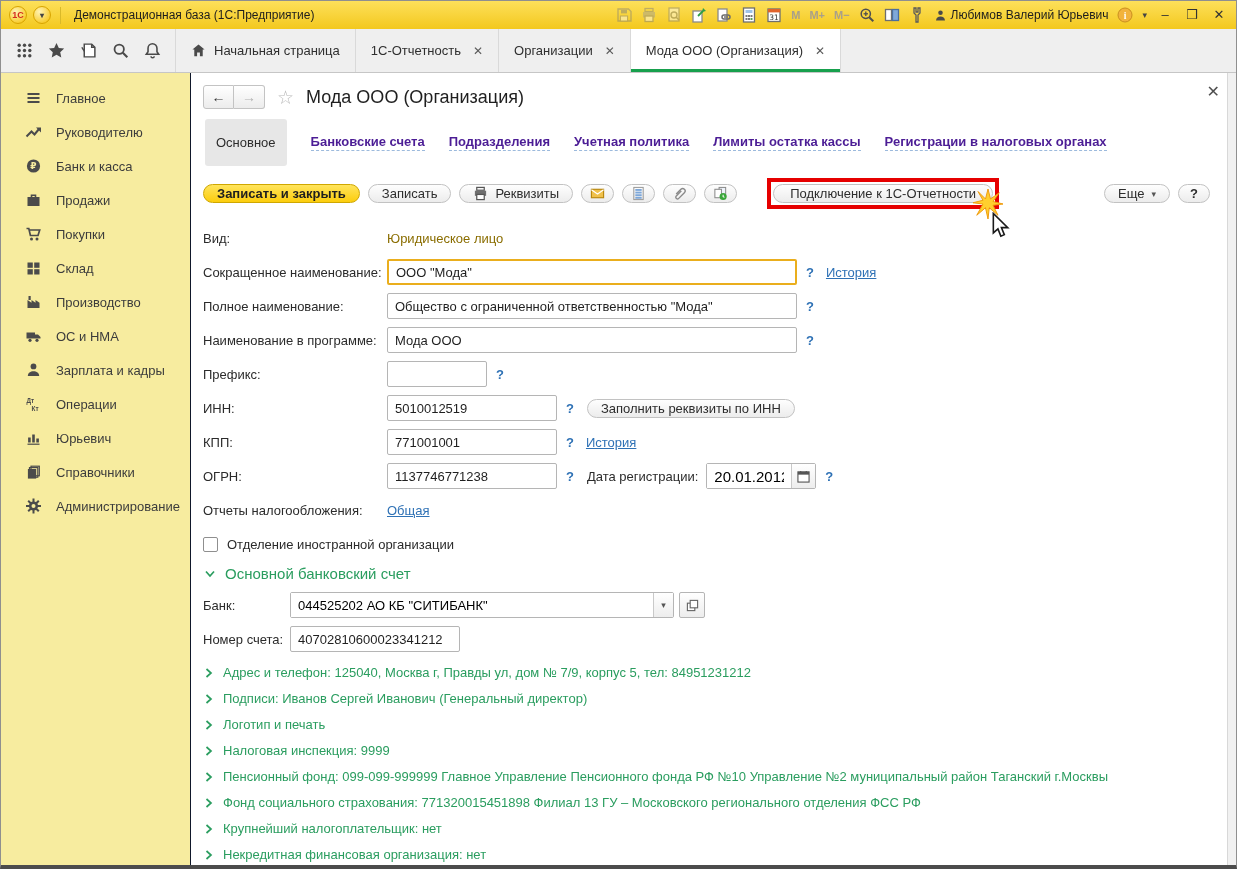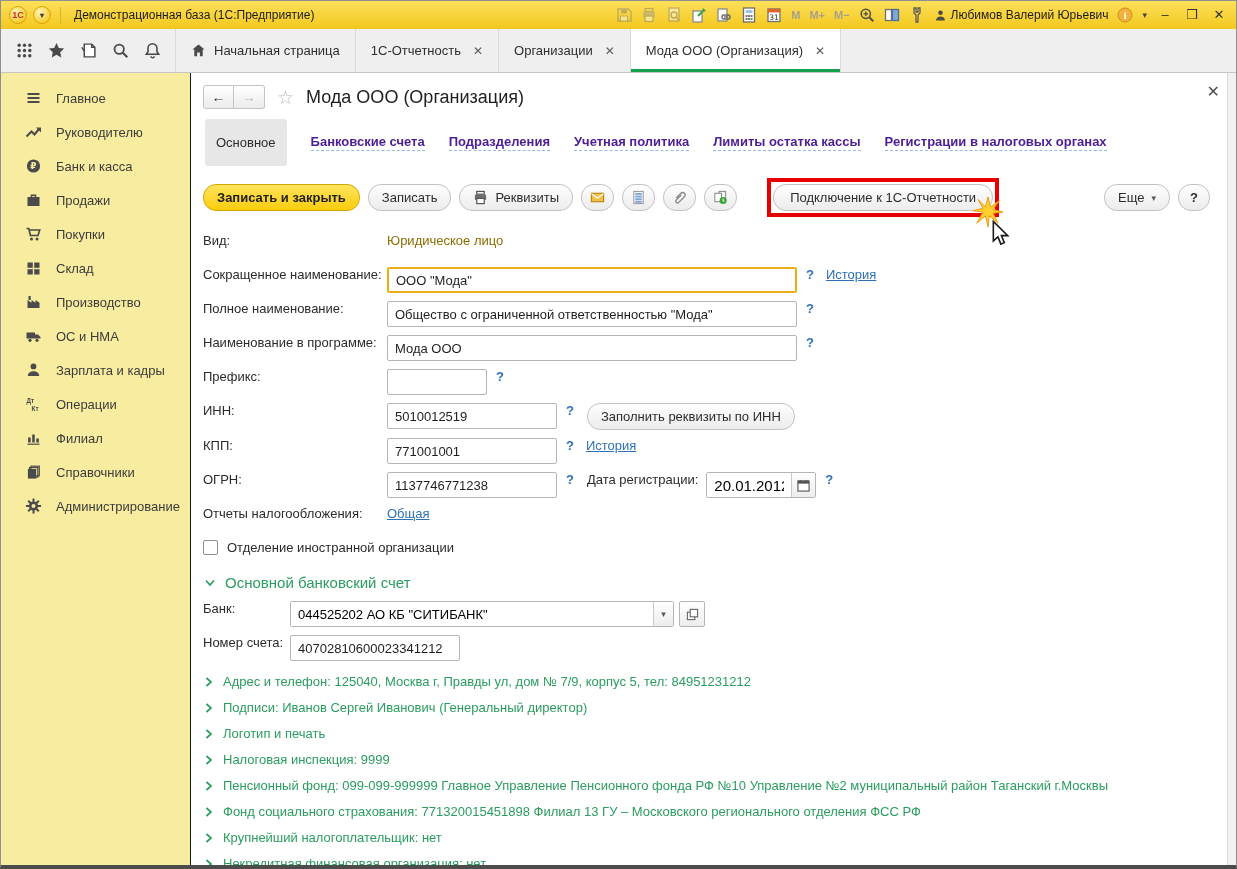--- a/index.html
+++ b/index.html
@@ -55,33 +55,33 @@
   .navbtn:first-child { border-radius:3px 0 0 3px; }
   .navbtn:last-child { border-radius:0 3px 3px 0; border-left:none; color:#b3b3b3; }
   .star-g { font-size:19px; color:#b9b9b9; }
   .form-title { font-size:18px; color:#1f1f1f; }
 
   .form-nav { display:flex; align-items:center; gap:24px; font-size:13px; margin:0 0 12px 2px; }
   .nav-active { background:#e7e7e7; border-radius:3px; padding:16px 11px; color:#2c2c2c; }
   .nav-link { color:#4c1d95; border-bottom:1px dashed #9cbadd; padding-bottom:1px; cursor:pointer;font-weight:bold; }
 
   .form-toolbar { display:flex; align-items:center; gap:8px; margin-bottom:16px; position:relative; }
-  .btn { height:27px; padding:0 13px; border:1px solid #c2c2c2; border-radius:13px;
+  .btn { height:19px; padding:0 13px; border:1px solid #c2c2c2; border-radius:13px;
          background:linear-gradient(#fefefe,#ececec); font-size:13px; color:#2d2d2d;
          display:inline-flex; align-items:center; gap:7px; white-space:nowrap; cursor:default; }
   .btn svg { width:15px; height:15px; }
   .btn-primary { background:linear-gradient(#ffe45c,#fccd0d); border-color:#cfa700; font-weight:bold; color:#1e1e1e; }
   .icon-btn { width:33px; padding:0; justify-content:center; }
   .red-frame { border:4px solid #e60000; padding:2px; position:relative; margin-left:22px; }
   .helpbtn { width:32px; padding:0; justify-content:center; font-weight:bold; }
   .tb-spacer { flex:1; }
   .burst { position:absolute; right:-8px; bottom:-14px; width:30px; height:30px; z-index:1; }
   .cursor-ic { position:absolute; right:-18px; bottom:-33px; width:22px; height:26px; z-index:2; }
 
-  .row { display:flex; align-items:flex-start; min-height:26px; margin-bottom:8px; font-size:13px; color:#2b2b2b; }
+  .row { display:flex; align-items:center; min-height:26px; margin-bottom:8px; font-size:13px; color:#2b2b2b; }
   .lbl { flex:0 0 184px; }
   .lbl-sm { flex:0 0 87px; }
   .inp { height:26px; border:1px solid #b5b5b5; border-radius:2px; padding:0 7px; font-size:13px; color:#1f1f1f;
          font-family:"Liberation Sans", sans-serif; background:#fff; }
   .inp.focused { border:2px solid #eaae1d; }
   .w410 { width:410px; } .w100 { width:100px; } .w170 { width:170px; }
   .q { color:#2e71b5; font-weight:bold; margin-left:9px; }
   .lnk { color:#2e71b5; text-decoration:underline; margin-left:12px; cursor:pointer; }
   .val-olive { color:#8a6d00; }
   .combo { display:flex; align-items:stretch; width:384px; border:1px solid #b5b5b5; border-radius:2px; height:26px; background:#fff; }
@@ -350,21 +350,21 @@
           </svg>
         <span>Операции</span>
       </div>
       <div class="side-item">
         <svg viewBox="0 0 16 16" fill="currentColor">
             <rect x="2.6" y="7.5" width="2.6" height="5"></rect>
             <rect x="6.7" y="4.5" width="2.6" height="8"></rect>
             <rect x="10.8" y="8.5" width="2.6" height="4"></rect>
             <rect x="2" y="13.6" width="12" height="1.2"></rect>
           </svg>
-        <span>Филиал</span>
+        <span>Юрьевич</span>
       </div>
       <div class="side-item">
         <svg viewBox="0 0 16 16">
             <rect x="5.5" y="2.2" width="8.3" height="9.6" fill="none" stroke="currentColor" stroke-width="1.2"></rect>
             <rect x="4" y="3.6" width="8.3" height="9.6" fill="none" stroke="currentColor" stroke-width="1.2"></rect>
             <rect x="2.4" y="5" width="8.3" height="9.6" fill="currentColor"></rect>
           </svg>
         <span>Справочники</span>
       </div>
       <div class="side-item">

